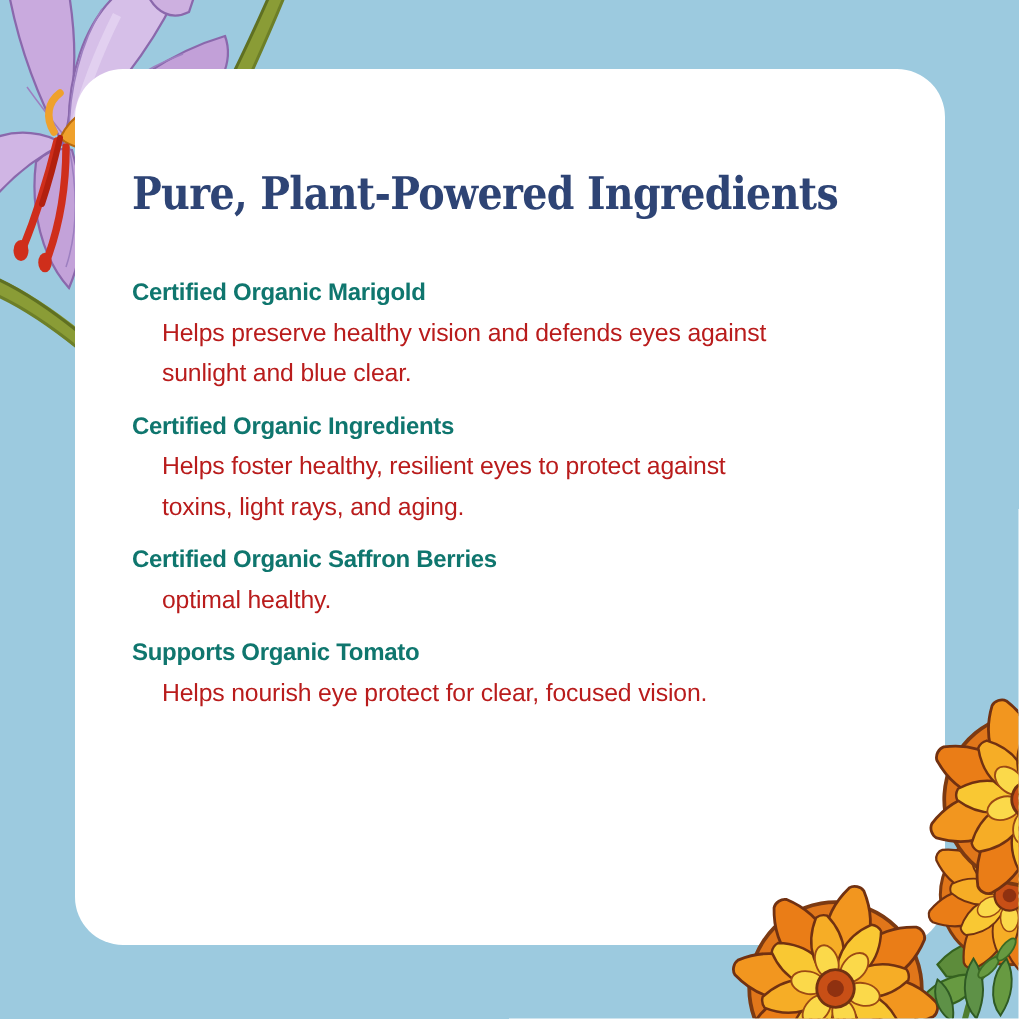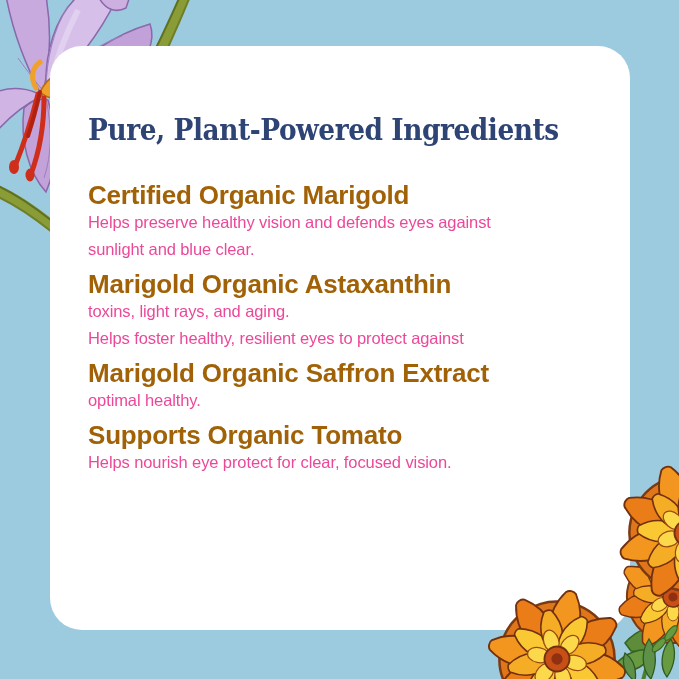--- a/index.html
+++ b/index.html
@@ -30,31 +30,32 @@
     line-height:40px;
     color:#2e4475;
     letter-spacing:-0.5px;
     white-space:nowrap;
     transform:scaleX(0.88);
     transform-origin:left center;
   }
   .ingredient{margin:0 0 8px 0;}
   .ingredient h2{
     margin:0;
-    font-size:26px;
+    font-size:16px;
     line-height:27px;
     font-weight:700;
-    color:#a16207;
+    color:#0f766e;
     letter-spacing:-0.2px;
   }
   .ingredient .line{
     font-size:16.5px;
     line-height:27px;
-    color:#ec4899;
+    color:#b91c1c;
     letter-spacing:-0.1px;
+    margin-left:20px;
   }
 </style>
 </head>
 <body>
 
 <div class="stage">
 
   <svg class="deco crocus" width="260" height="300" viewBox="0 0 260 300">
 
     <path d="M-4,190 C14,198 32,210 52,226" stroke="#8a9c36" stroke-width="11" fill="none"></path>
@@ -94,27 +95,27 @@
   <div class="card">
     <h1>Pure, Plant-Powered Ingredients</h1>
 
     <div class="ingredient">
       <h2>Certified Organic Marigold</h2>
       <div class="line">Helps preserve healthy vision and defends eyes against</div>
       <div class="line">sunlight and blue clear.</div>
     </div>
 
     <div class="ingredient">
-      <h2>Marigold Organic Astaxanthin</h2>
+      <h2>Certified Organic Ingredients</h2>
+      <div class="line">Helps foster healthy, resilient eyes to protect against</div>
       <div class="line">toxins, light rays, and aging.</div>
-      <div class="line">Helps foster healthy, resilient eyes to protect against</div>
     </div>
 
     <div class="ingredient">
-      <h2>Marigold Organic Saffron Extract</h2>
+      <h2>Certified Organic Saffron Berries</h2>
       <div class="line">optimal healthy.</div>
     </div>
 
     <div class="ingredient">
       <h2>Supports Organic Tomato</h2>
       <div class="line">Helps nourish eye protect for clear, focused vision.</div>
       <div class="line"></div>
     </div>
 
   </div>

